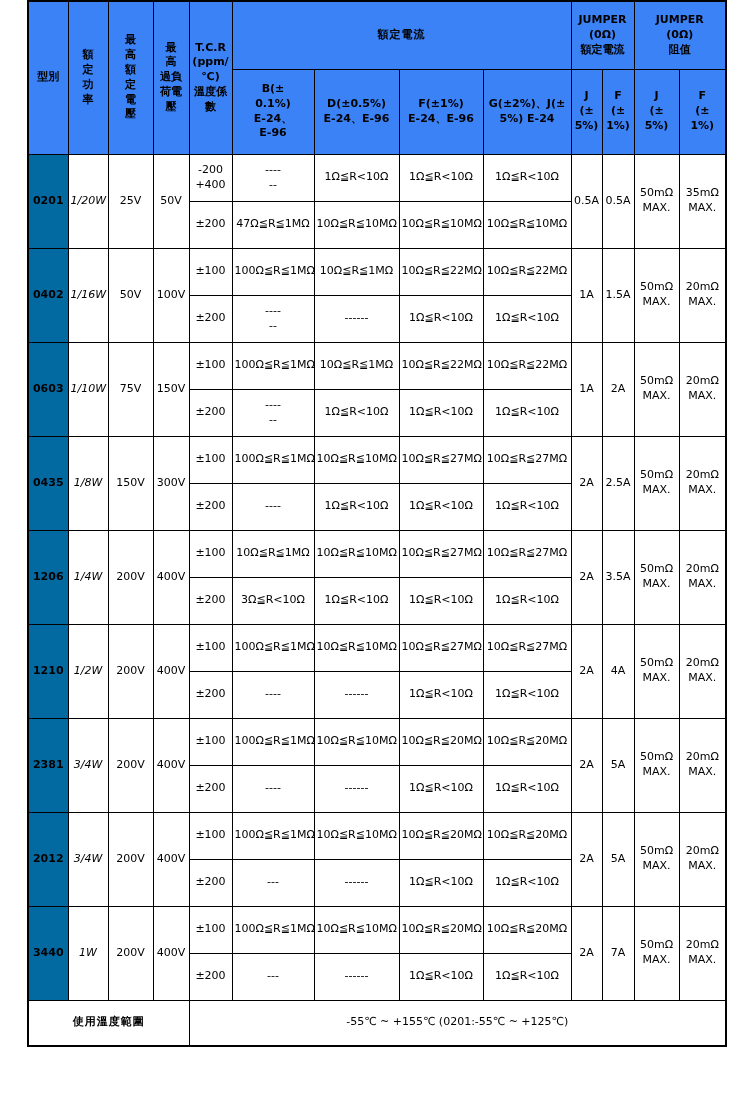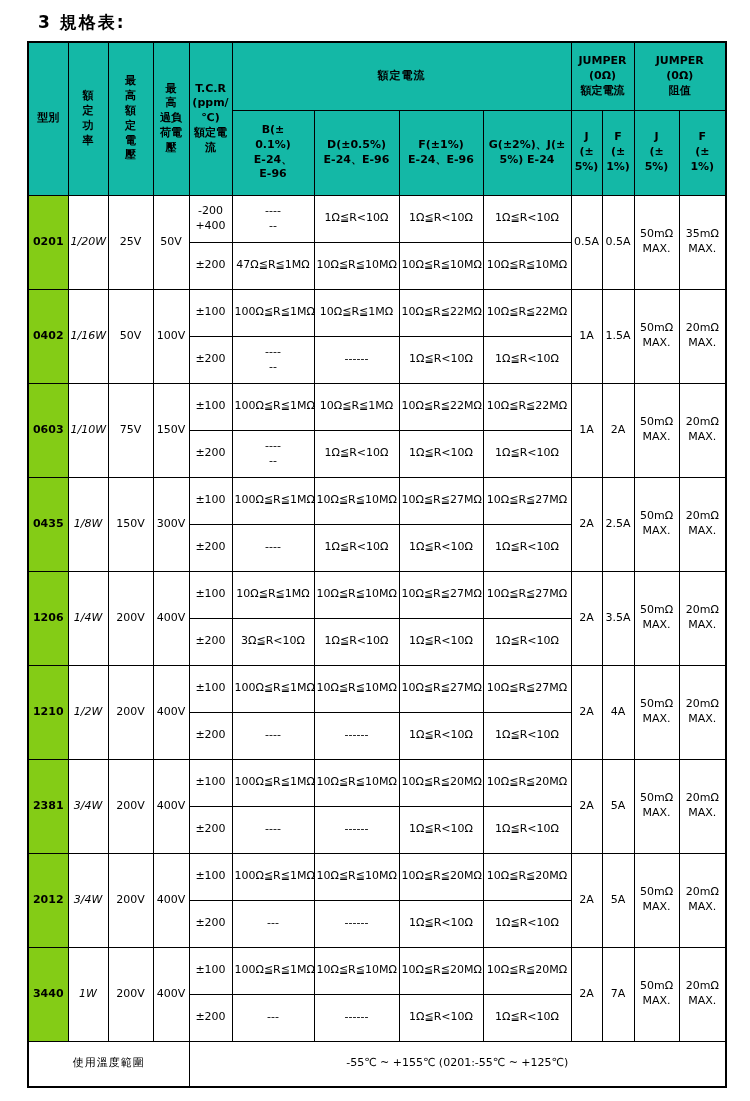--- a/index.html
+++ b/index.html
@@ -28,46 +28,45 @@
     border: 1px solid #000;
     padding: 2px;
     text-align: center;
     vertical-align: middle;
     font-size: 11px;
     line-height: 1.35;
     white-space: pre-line;
     overflow: hidden;
   }
   
-  .spec-table thead td { background: #14b8a6; font-weight: bold; }
+  .spec-table thead td { background: #3b82f6; font-weight: bold; }
   .hdr-type { font-size: 13px; }
   .hdr-vert { font-size: 13px; line-height: 1.55; }
   .hdr-tcr { font-size: 10px; line-height: 1.3; }
   .hdr-range { font-size: 13px; letter-spacing: 1px; }
   .hdr-jumper { font-size: 11px; line-height: 1.5; }
   .hdr-tol { font-size: 11px; line-height: 1.6; vertical-align: top; padding-top: 6px; }
   .hdr-tol-b { text-align: left; padding-left: 9px; }
   .hdr-tol-g { text-align: right; padding-right: 4px; }
   .hdr-jf { font-size: 11px; line-height: 1.8; vertical-align: top; padding-top: 6px; }
   
-  .type-cell { background: #84cc16; font-weight: bold; font-size: 12px; }
+  .type-cell { background: #0369a1; font-weight: bold; font-size: 12px; }
   .power-cell { text-align: left; vertical-align: top; padding: 7px 1px 0 2px; font-style: italic; }
   .volt-cell { font-size: 11px; }
   .tcr-cell, .range-cell { vertical-align: top; padding-top: 7px; }
   .amp-cell { font-size: 11px; margin-left: 12px; }
   .mohm-cell { font-size: 10.5px; line-height: 1.9; }
   
-  .foot-label { font-weight: normal; font-size: 13px; letter-spacing: 1px; }
+  .foot-label { font-weight: bold; font-size: 13px; letter-spacing: 1px; }
   .foot-value { vertical-align: top; padding-top: 9px; font-size: 11px; }
 </style>
 </head>
 <body>
 
 <div class="page">
-  <div class="title">3 規格表:</div>
 
   <table class="spec-table">
     <colgroup>
       <col style="width:40px">
         <col style="width:40px">
         <col style="width:45px">
         <col style="width:36px">
       <col style="width:43px">
         <col style="width:82px">
         <col style="width:85px">
@@ -93,21 +92,21 @@
 電
 壓</td>
         <td rowspan="2" class="hdr-vert">最
 高
 過負
 荷電
 壓</td>
         <td rowspan="2" class="hdr-tcr">T.C.R
 (ppm/
 ℃)
-額定電流</td>
+溫度係數</td>
         <td colspan="4" class="hdr-range">額定電流</td>
         <td colspan="2" class="hdr-jumper">JUMPER
 (0Ω)
 額定電流</td>
         <td colspan="2" class="hdr-jumper">JUMPER
 (0Ω)
 阻值</td>
       </tr>
       <tr style="height:85px">
         <td class="hdr-tol hdr-tol-b">B(±

